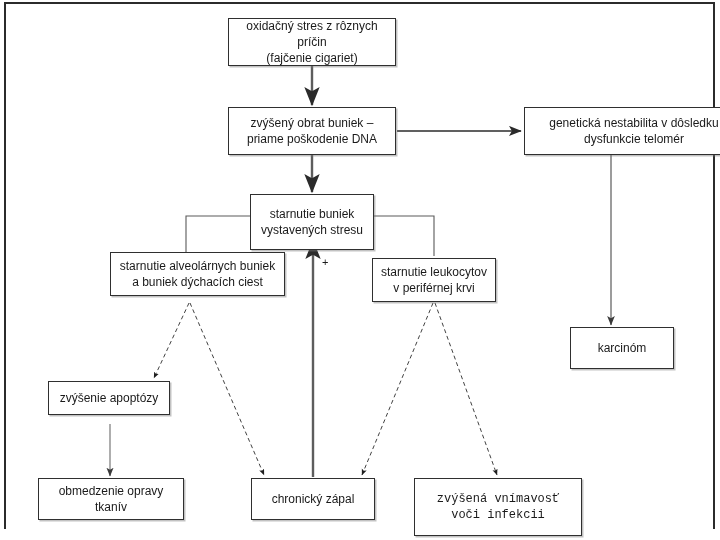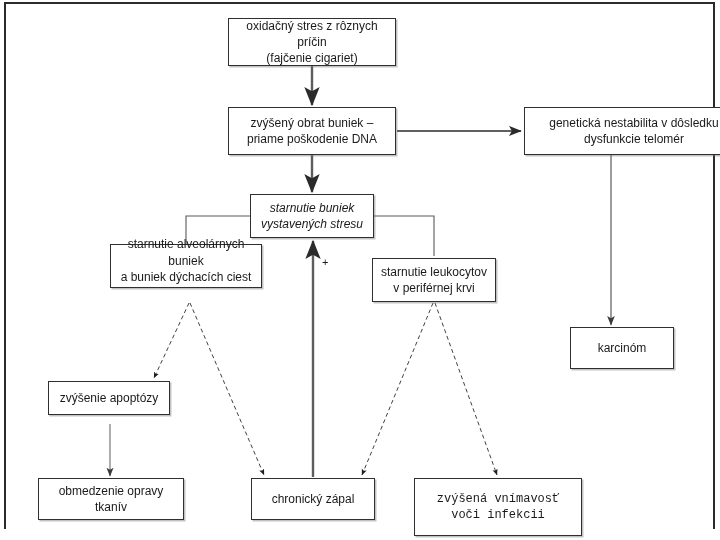--- a/index.html
+++ b/index.html
@@ -114,26 +114,26 @@
   <div class="node" style="left:228px; top:107px; width:168px; height:48px;">
     <span>zvýšený obrat buniek –
 priame poškodenie DNA</span>
   </div>
 
   <div class="node" style="left:524px; top:107px; width:220px; height:48px;">
     <span>genetická nestabilita v dôsledku
 dysfunkcie telomér</span>
   </div>
 
-  <div class="node" style="left:250px; top:194px; width:124px; height:44px;font-style:italic;">
+  <div class="node" style="left:250px; top:194px; width:124px; height:56px;">
     <span>starnutie buniek
 vystavených stresu</span>
   </div>
 
-  <div class="node" style="left:110px; top:244px; width:152px; height:44px;align-items:flex-end;">
+  <div class="node" style="left:110px; top:252px; width:175px; height:44px;">
     <span>starnutie alveolárnych buniek
 a buniek dýchacích ciest</span>
   </div>
 
   <div class="node" style="left:372px; top:258px; width:124px; height:44px;">
     <span>starnutie leukocytov
 v periférnej krvi</span>
   </div>
 
   <div class="node" style="left:570px; top:327px; width:104px; height:42px;">

